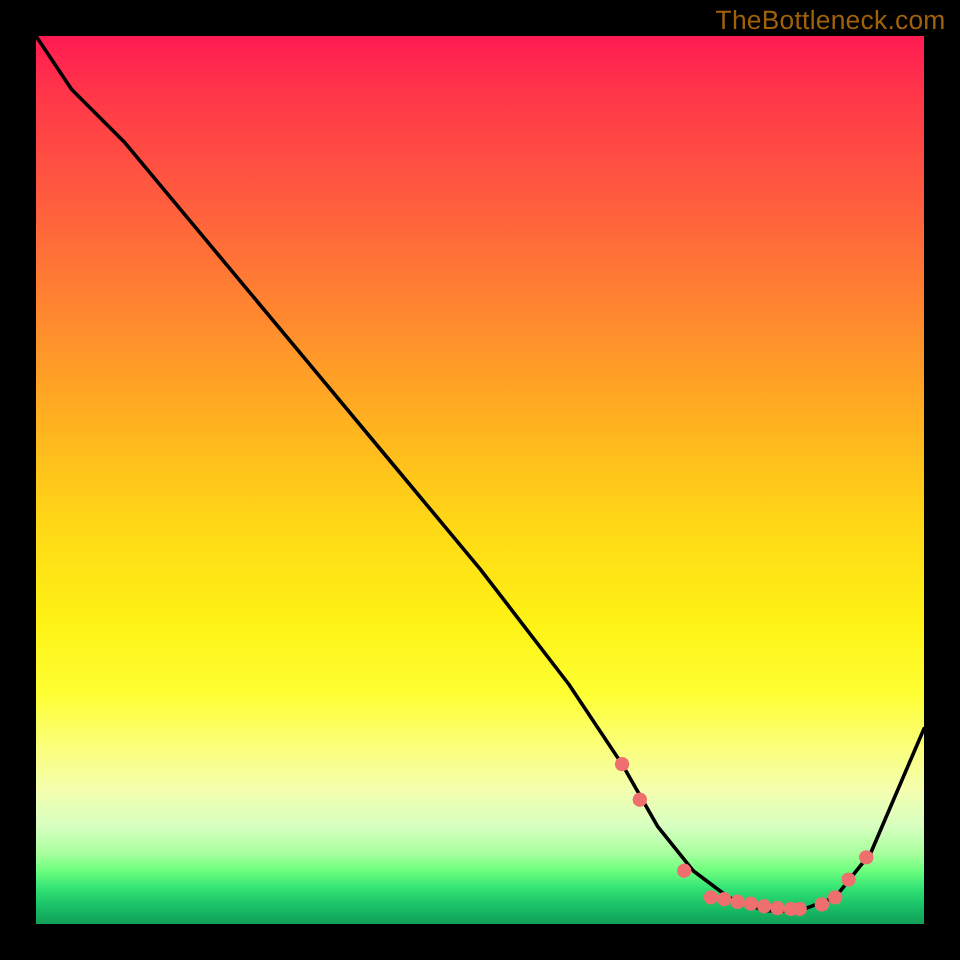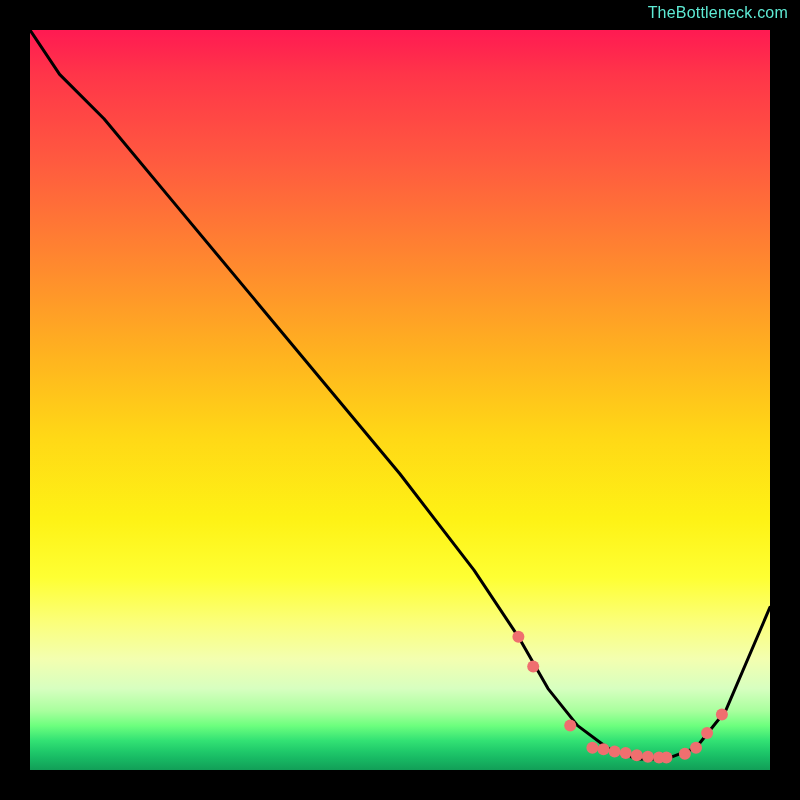--- a/index.html
+++ b/index.html
@@ -53,23 +53,23 @@
   .curve-svg, .dots-svg {
     position: absolute;
     left: 0; top: 0;
     width: 740px; height: 740px;
     pointer-events: none;
   }
   .attribution {
     position: absolute;
     top: 4px;
     right: 12px;
-    font-size: 16px;
+    font-size: 22px;
     font-weight: 500;
-    color: #5eead4;
+    color: #a16207;
     letter-spacing: 0.2px;
     text-align: center;
   }
 </style>
 </head>
 <body>
 
 <div class="attribution">TheBottleneck.com</div>
 
 <div class="frame">

